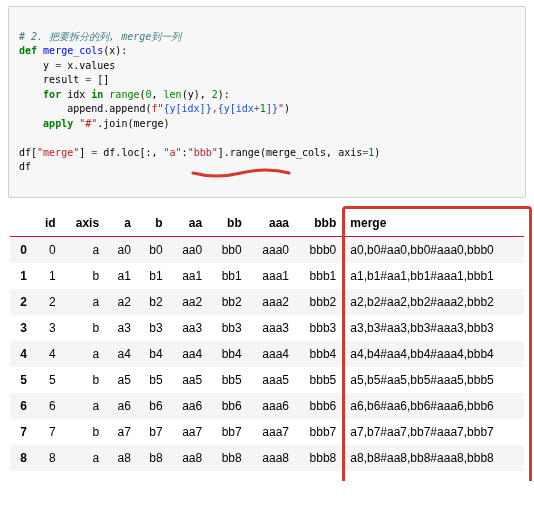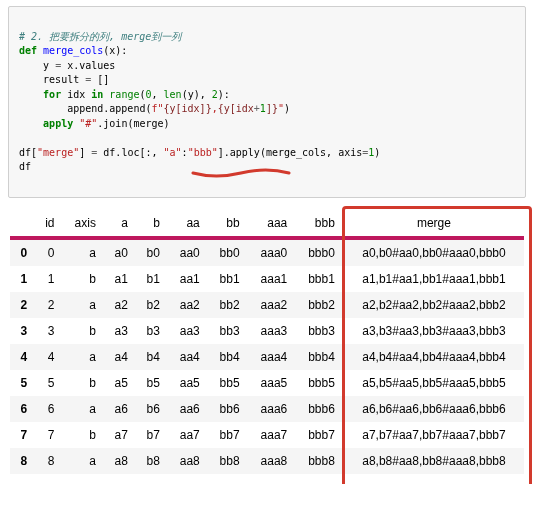--- a/index.html
+++ b/index.html
@@ -4,47 +4,47 @@
 <style>
   html,body{margin:0;padding:0;background:#fff;font-family:"Helvetica Neue",Arial,sans-serif;font-size:12px;color:#000;width:534px}
   .code-block{background:#f7f7f7;border:1px solid #cfcfcf;border-radius:2px;margin:6px 8px 12px 8px;padding:8px 10px;font-family:Menlo,Consolas,monospace;font-size:10px;line-height:1.45;white-space:pre;overflow:hidden}
   .cm{color:#408080;font-style:italic}
   .kw{color:#008000;font-weight:bold}
   .fn{color:#0000ff}
   .op{color:#666}
   .bi{color:#008000}
   .num{color:#008000}
   .str{color:#ba2121}
-  .brk{color:#7f1d1d}
+  .brk{color:#1d4ed8}
   .ul{position:relative}
   .underline-mark{position:absolute;left:170px;top:146px;width:100px;height:14px;pointer-events:none}
   .underline-mark svg{width:100%;height:100%}
   .table-wrap{position:relative;margin:0 10px 10px 10px}
   table{border-collapse:collapse;font-size:12px;width:514px}
   th,td{padding:6px 7px;text-align:right;white-space:nowrap;border:none}
-  thead th{border-bottom:4px solid #be185d;font-weight:normal}
+  thead th{border-bottom:1px solid #be185d;font-weight:bold}
   tbody th{font-weight:bold;text-align:right}
   tbody tr:nth-child(odd){background:#f5f5f5}
   tbody tr:nth-child(even){background:#ffffff}
-  td.merge-col,th.merge-col{text-align:center;padding-right:5px}
+  td.merge-col,th.merge-col{text-align:left;padding-right:5px}
   .red-frame{position:absolute;border:3px solid #d23a2d;border-radius:4px;pointer-events:none}
 </style>
 </head>
 <body>
 
 <div class="code-block ul">
 <span class="cm"># 2. 把要拆分的列, merge到一列</span>
 <span class="kw">def</span> <span class="fn">merge_cols</span><span>(x):</span>
 <span>    y </span><span class="op">=</span><span> x.values</span>
 <span>    result </span><span class="op">=</span><span> []</span>
     <span class="kw">for</span><span> idx </span><span class="kw">in</span> <span class="bi">range</span>(<span class="num">0</span>, <span class="bi">len</span>(y), <span class="num">2</span>):
 <span>        append.append(</span><span class="str">f"</span><span class="str brk">{y[idx]}</span><span class="str">,</span><span class="str brk">{y[idx</span><span class="op">+</span><span class="num">1</span><span class="str brk">]}</span><span class="str">"</span>)
     <span class="kw">apply</span> <span class="str">"#"</span><span>.join(merge)</span>
 
-<span>df[</span><span class="str">"merge"</span><span>] </span><span class="op">=</span><span> df.loc[:, </span><span class="str">"a"</span><span>:</span><span class="str">"bbb"</span><span>].apply(merge_cols, axis</span><span class="op">=</span><span class="num">1</span><span>)</span>
+<span>df[</span><span class="str">"merge"</span><span>] </span><span class="op">=</span><span> df.loc[:, </span><span class="str">"a"</span><span>:</span><span class="str">"bbb"</span><span>].range(merge_cols, axis</span><span class="op">=</span><span class="num">1</span><span>)</span>
 <span>df</span>
 <div class="underline-mark">
   <svg viewBox="0 0 100 14">
         <path d="M2 5 Q 25 11 50 5 T 98 5" stroke="#d23a2d" stroke-width="3" fill="none" stroke-linecap="round"></path>
       </svg>
 </div>
 </div>
 
 <div class="table-wrap">
 <table>

